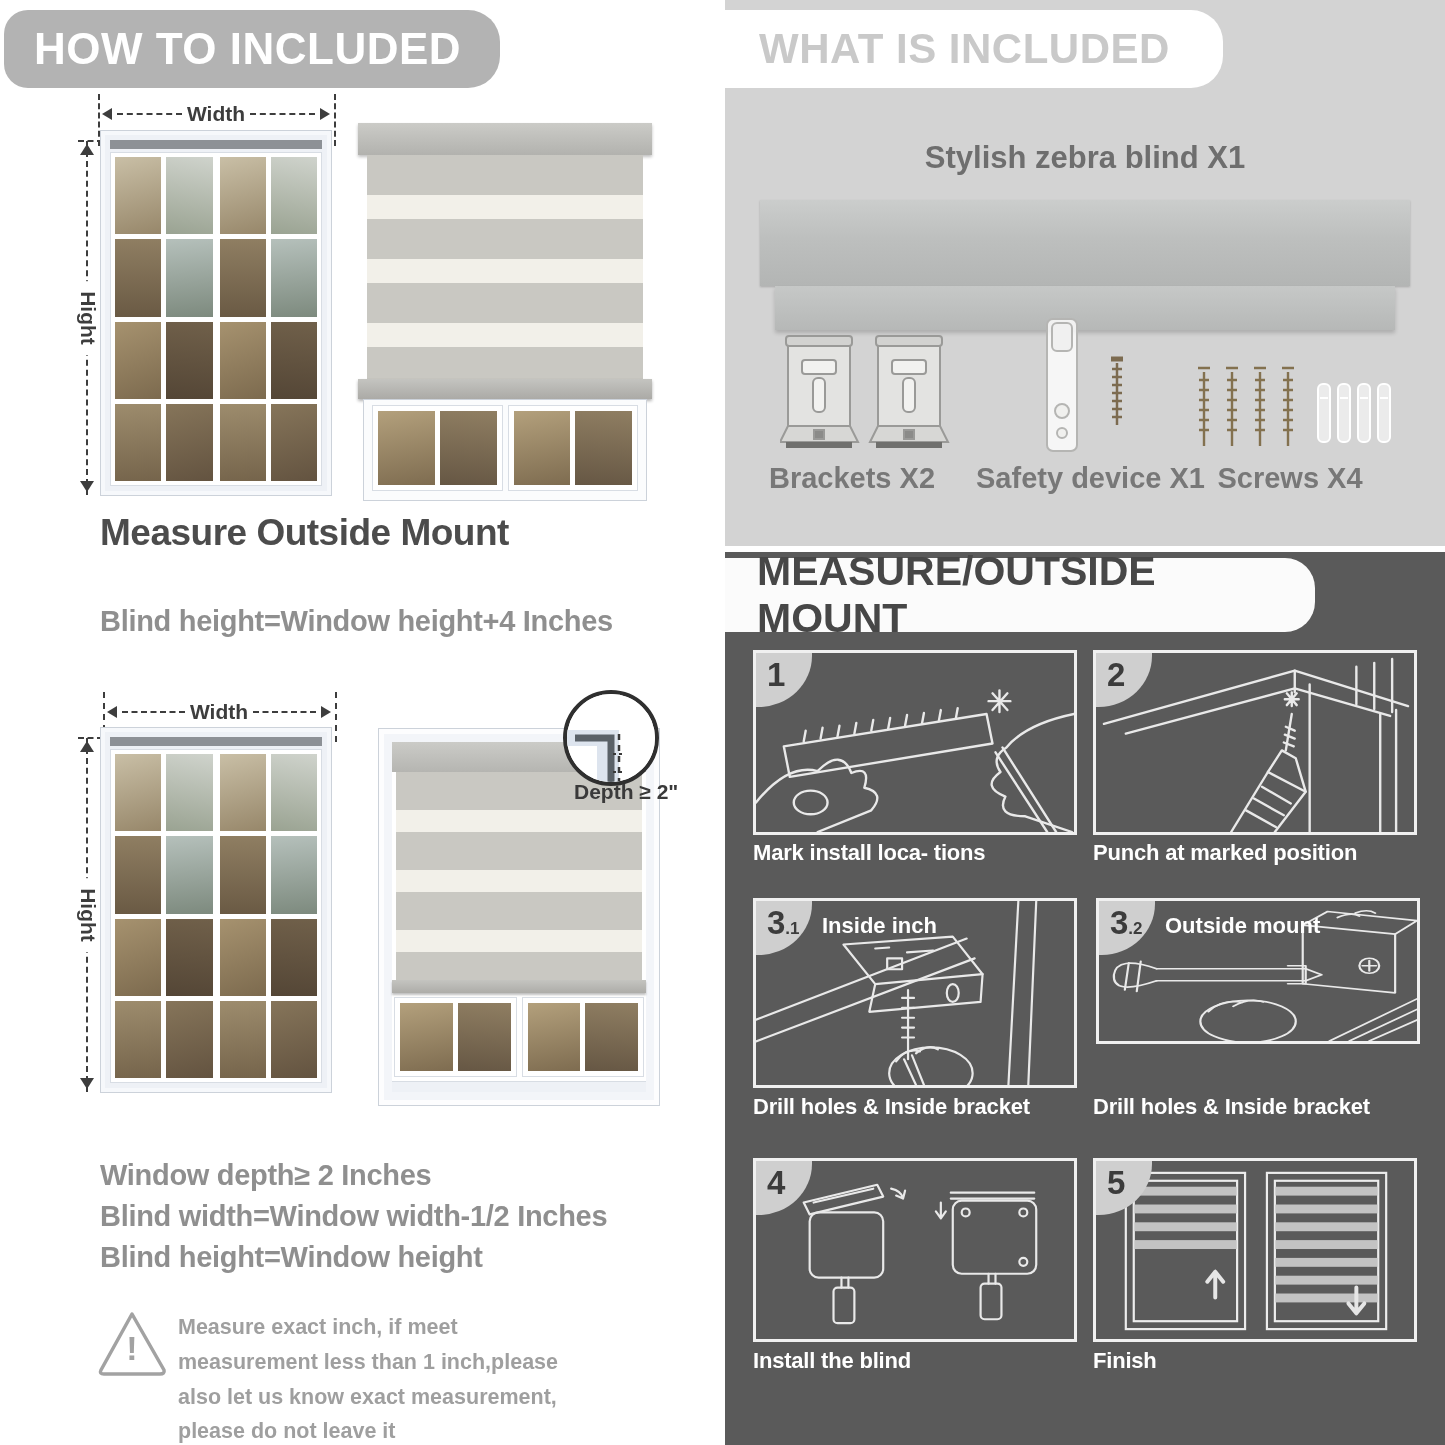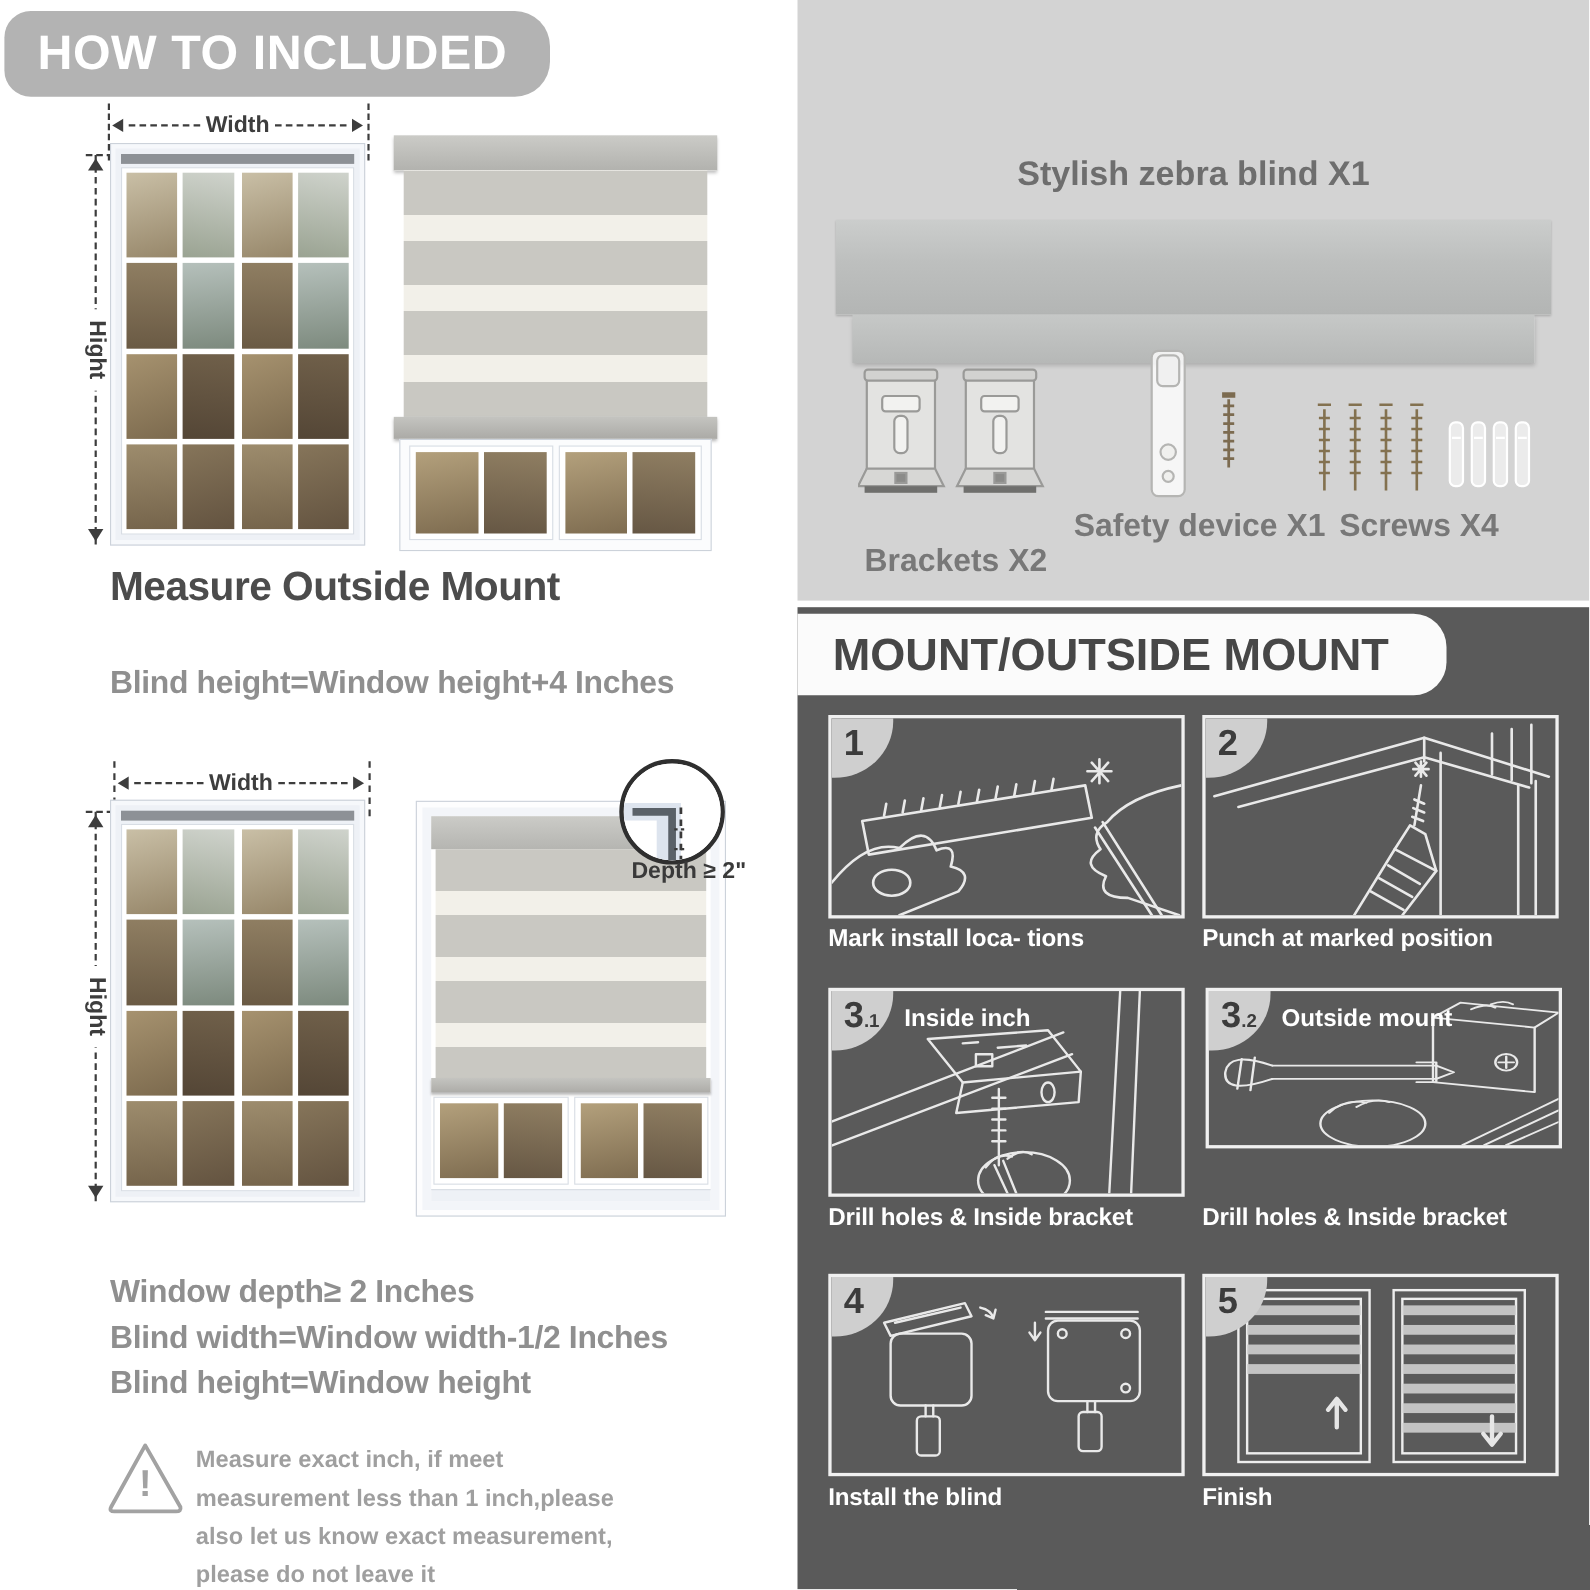--- a/index.html
+++ b/index.html
@@ -260,20 +260,23 @@
 
   <div class="warn-icon">
     <svg width="74" height="70" viewBox="0 0 74 70">
       <path d="M37 6 L69 62 Q70 66 65 66 L9 66 Q4 66 6 62 Z" fill="none" stroke="#a2a2a2" stroke-width="3.5" stroke-linejoin="round"></path>
       <text x="37" y="52" text-anchor="middle" font-size="34" font-weight="bold" fill="#a2a2a2" font-family="Liberation Sans, sans-serif">!</text>
     </svg>
   </div>
   <div class="warn-text">Measure exact inch, if meet measurement less than 1 inch,please also let us know exact measurement, please do not leave it</div>
 
   <div class="panel-included">
+    <div class="banner-included">
+      <span>WHAT IS INCLUDED</span>
+    </div>
     <div class="product-label">Stylish zebra blind X1</div>
 
     <div class="headrail-top"></div>
     <div class="headrail-bottom"></div>
 
     <svg class="abs" style="left:55px;top:330px;" width="170" height="125" viewBox="0 0 170 125">
       <g stroke="#9a9a98" stroke-width="2" fill="#e3e3e1">
         <rect x="8" y="10" width="62" height="92" rx="6"></rect>
         <rect x="98" y="10" width="62" height="92" rx="6"></rect>
         <rect x="6" y="6" width="66" height="10" rx="3" fill="#d2d2d0"></rect>
@@ -314,28 +317,28 @@
       </g>
       <g stroke="#ffffff" stroke-width="2" fill="rgba(255,255,255,0.55)">
         <rect x="128" y="26" width="12" height="58" rx="5"></rect>
         <rect x="148" y="26" width="12" height="58" rx="5"></rect>
         <rect x="168" y="26" width="12" height="58" rx="5"></rect>
         <rect x="188" y="26" width="12" height="58" rx="5"></rect>
         <path d="M130 40 h8 M150 40 h8 M170 40 h8 M190 40 h8" fill="none"></path>
       </g>
     </svg>
 
-    <div class="item-label" style="left:39px;width:210px;margin-top:32px;">Brackets X2</div>
+    <div class="item-label" style="left:22px;width:210px;">Brackets X2</div>
     <div class="item-label" style="left:238px;width:255px;">Safety device X1</div>
     <div class="item-label" style="left:460px;width:210px;">Screws X4</div>
   </div>
 
   <div class="panel-mount">
     <div class="banner-mount">
-      <span>MOUNT/OUTSIDE MOUNT</span>
+      <span>MEASURE/OUTSIDE MOUNT</span>
     </div>
 
     <div class="step-img" style="left:28px;top:98px;width:324px;height:185px;">
       <span class="badge"><span>1</span><span class="sub"></span></span>
       <svg class="lineart" viewBox="0 0 320 182" preserveAspectRatio="none">
         <g stroke="#e9e9e9" stroke-width="2.4" fill="none" stroke-linecap="round" stroke-linejoin="round">
           <path d="M28 95 L232 62 L238 92 L34 126 Z"></path>
           <path d="M48 90 l2 -11 M65 87 l2 -11 M82 85 l2 -11 M99 82 l2 -11 M116 79 l2 -11 M133 77 l2 -11 M150 74 l2 -11 M167 72 l2 -11 M184 69 l2 -11 M201 67 l2 -11"></path>
           <path d="M245 38 v22 M234 49 h22 M238 41 l15 17 M253 41 l-15 17"></path>
           <path d="M0 152 Q32 112 62 120 Q86 96 96 122 Q116 114 109 137 Q131 142 116 160 L62 182"></path>

